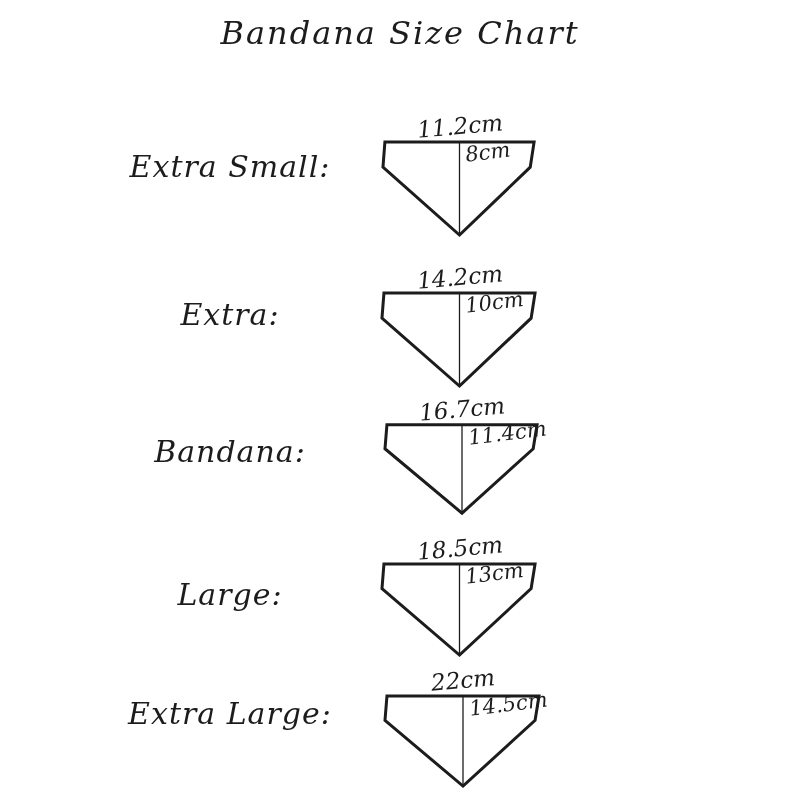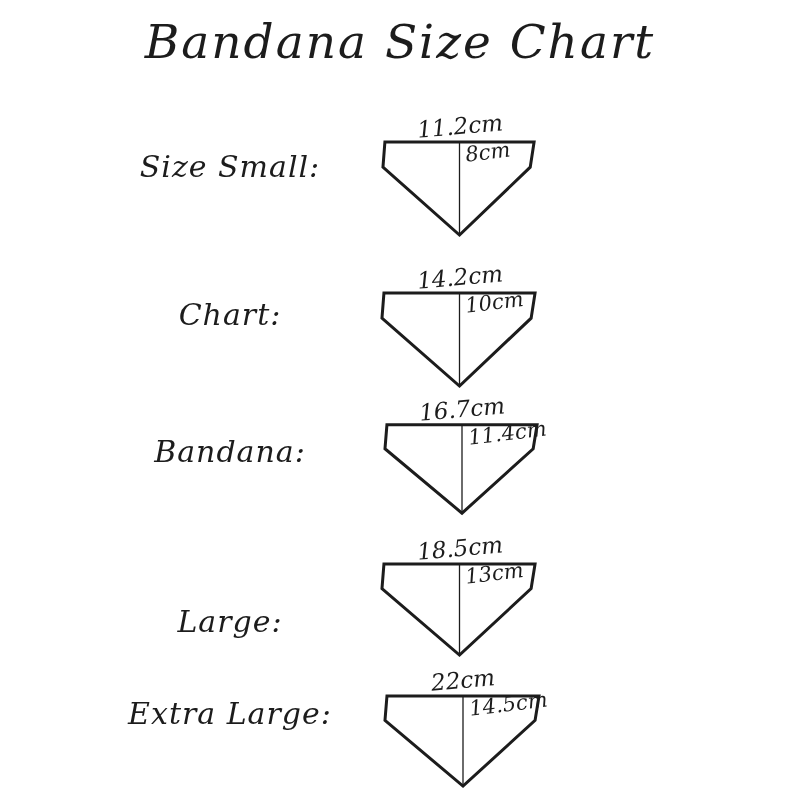--- a/index.html
+++ b/index.html
@@ -16,21 +16,21 @@
   }
   .title {
     position: absolute;
     top: 14px;
     left: 0;
     width: 100%;
     text-align: center;
     font-family: "DejaVu Serif", serif;
     font-style: italic;
     font-weight: 500;
-    font-size: 47px;
+    font-size: 32px;
     letter-spacing: 2px;
     color: var(--ink);
   }
   .size-label {
     position: absolute;
     left: 80px;
     width: 300px;
     height: 40px;
     line-height: 40px;
     text-align: center;
@@ -74,33 +74,33 @@
   }
 </style>
 </head>
 <body>
 
 <div class="canvas">
 
   <h1 class="title">Bandana Size Chart</h1>
 
   <section>
-    <div class="size-label" style="top:147px">Size Small:</div>
+    <div class="size-label" style="top:147px">Extra Small:</div>
     <figure class="bandana" style="left:382px; top:140px; width:155px; height:97px;">
       <div class="width-label">11.2cm</div>
       <svg viewBox="0 0 160 100" preserveAspectRatio="none">
         <polygon points="3,2 157,2 153,28 80,98 1,28" fill="none" stroke="currentColor" stroke-width="3" stroke-linejoin="miter" vector-effect="non-scaling-stroke"></polygon>
         <line x1="80" y1="3" x2="80" y2="97" stroke="currentColor" stroke-width="1.3" vector-effect="non-scaling-stroke"></line>
       </svg>
       <figcaption class="height-label">8cm</figcaption>
     </figure>
   </section>
 
   <section>
-    <div class="size-label" style="top:295px">Chart:</div>
+    <div class="size-label" style="top:295px">Extra:</div>
     <figure class="bandana" style="left:381px; top:291px; width:157px; height:97px;">
       <div class="width-label">14.2cm</div>
       <svg viewBox="0 0 160 100" preserveAspectRatio="none">
         <polygon points="3,2 157,2 153,28 80,98 1,28" fill="none" stroke="currentColor" stroke-width="3" stroke-linejoin="miter" vector-effect="non-scaling-stroke"></polygon>
         <line x1="80" y1="3" x2="80" y2="97" stroke="currentColor" stroke-width="1.3" vector-effect="non-scaling-stroke"></line>
       </svg>
       <figcaption class="height-label">10cm</figcaption>
     </figure>
   </section>
 
@@ -110,21 +110,21 @@
       <div class="width-label">16.7cm</div>
       <svg viewBox="0 0 160 100" preserveAspectRatio="none">
         <polygon points="3,2 157,2 153,28 80,98 1,28" fill="none" stroke="currentColor" stroke-width="3" stroke-linejoin="miter" vector-effect="non-scaling-stroke"></polygon>
         <line x1="80" y1="3" x2="80" y2="97" stroke="currentColor" stroke-width="1.3" vector-effect="non-scaling-stroke"></line>
       </svg>
       <figcaption class="height-label">11.4cm</figcaption>
     </figure>
   </section>
 
   <section>
-    <div class="size-label" style="top:602px">Large:</div>
+    <div class="size-label" style="top:575px">Large:</div>
     <figure class="bandana" style="left:381px; top:562px; width:157px; height:95px;">
       <div class="width-label">18.5cm</div>
       <svg viewBox="0 0 160 100" preserveAspectRatio="none">
         <polygon points="3,2 157,2 153,28 80,98 1,28" fill="none" stroke="currentColor" stroke-width="3" stroke-linejoin="miter" vector-effect="non-scaling-stroke"></polygon>
         <line x1="80" y1="3" x2="80" y2="97" stroke="currentColor" stroke-width="1.3" vector-effect="non-scaling-stroke"></line>
       </svg>
       <figcaption class="height-label">13cm</figcaption>
     </figure>
   </section>
 

